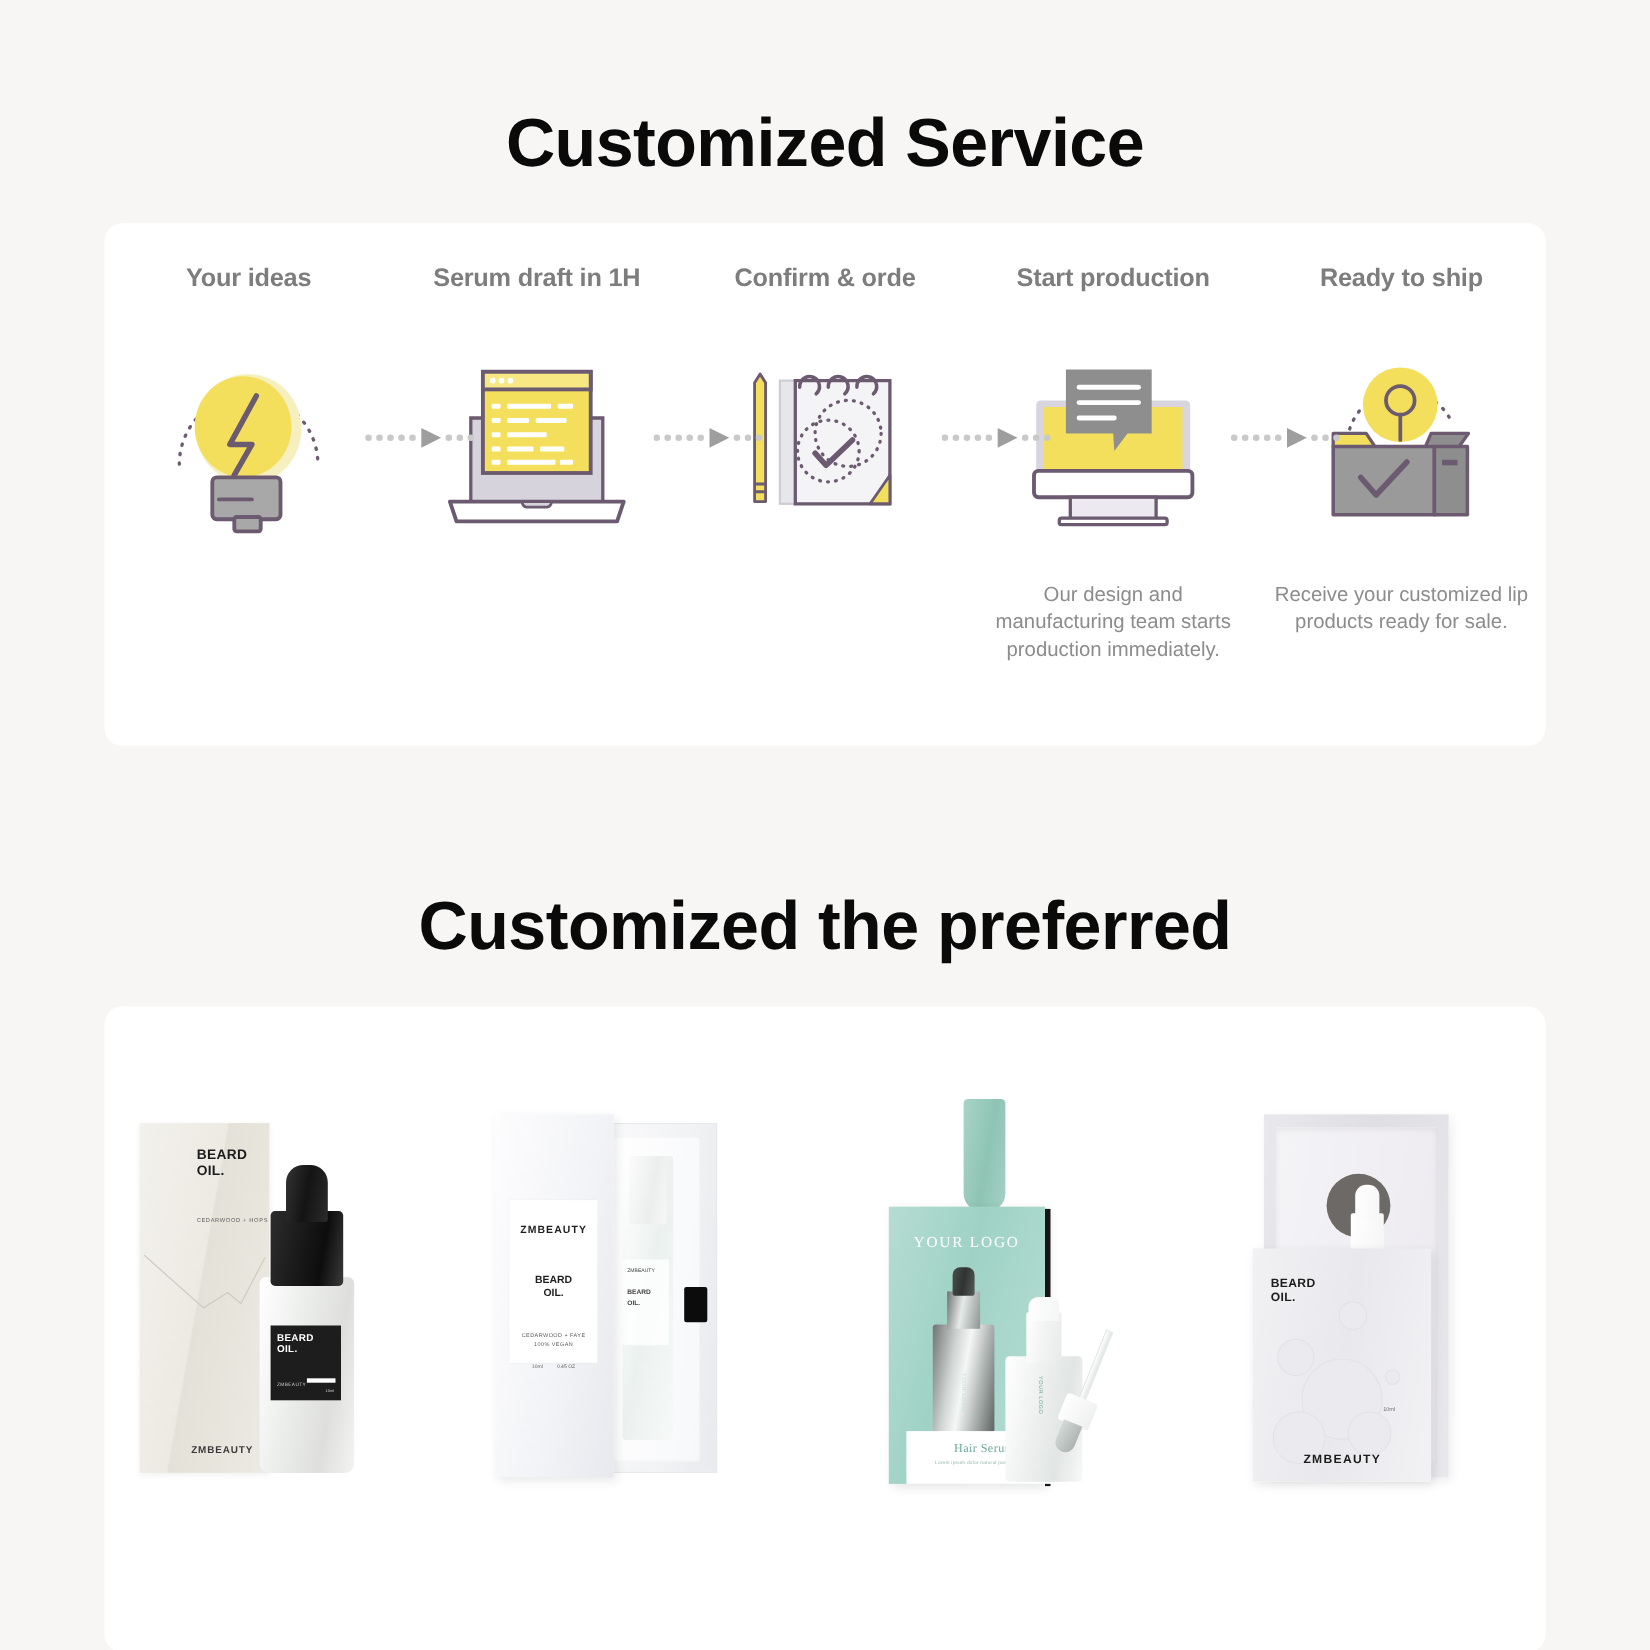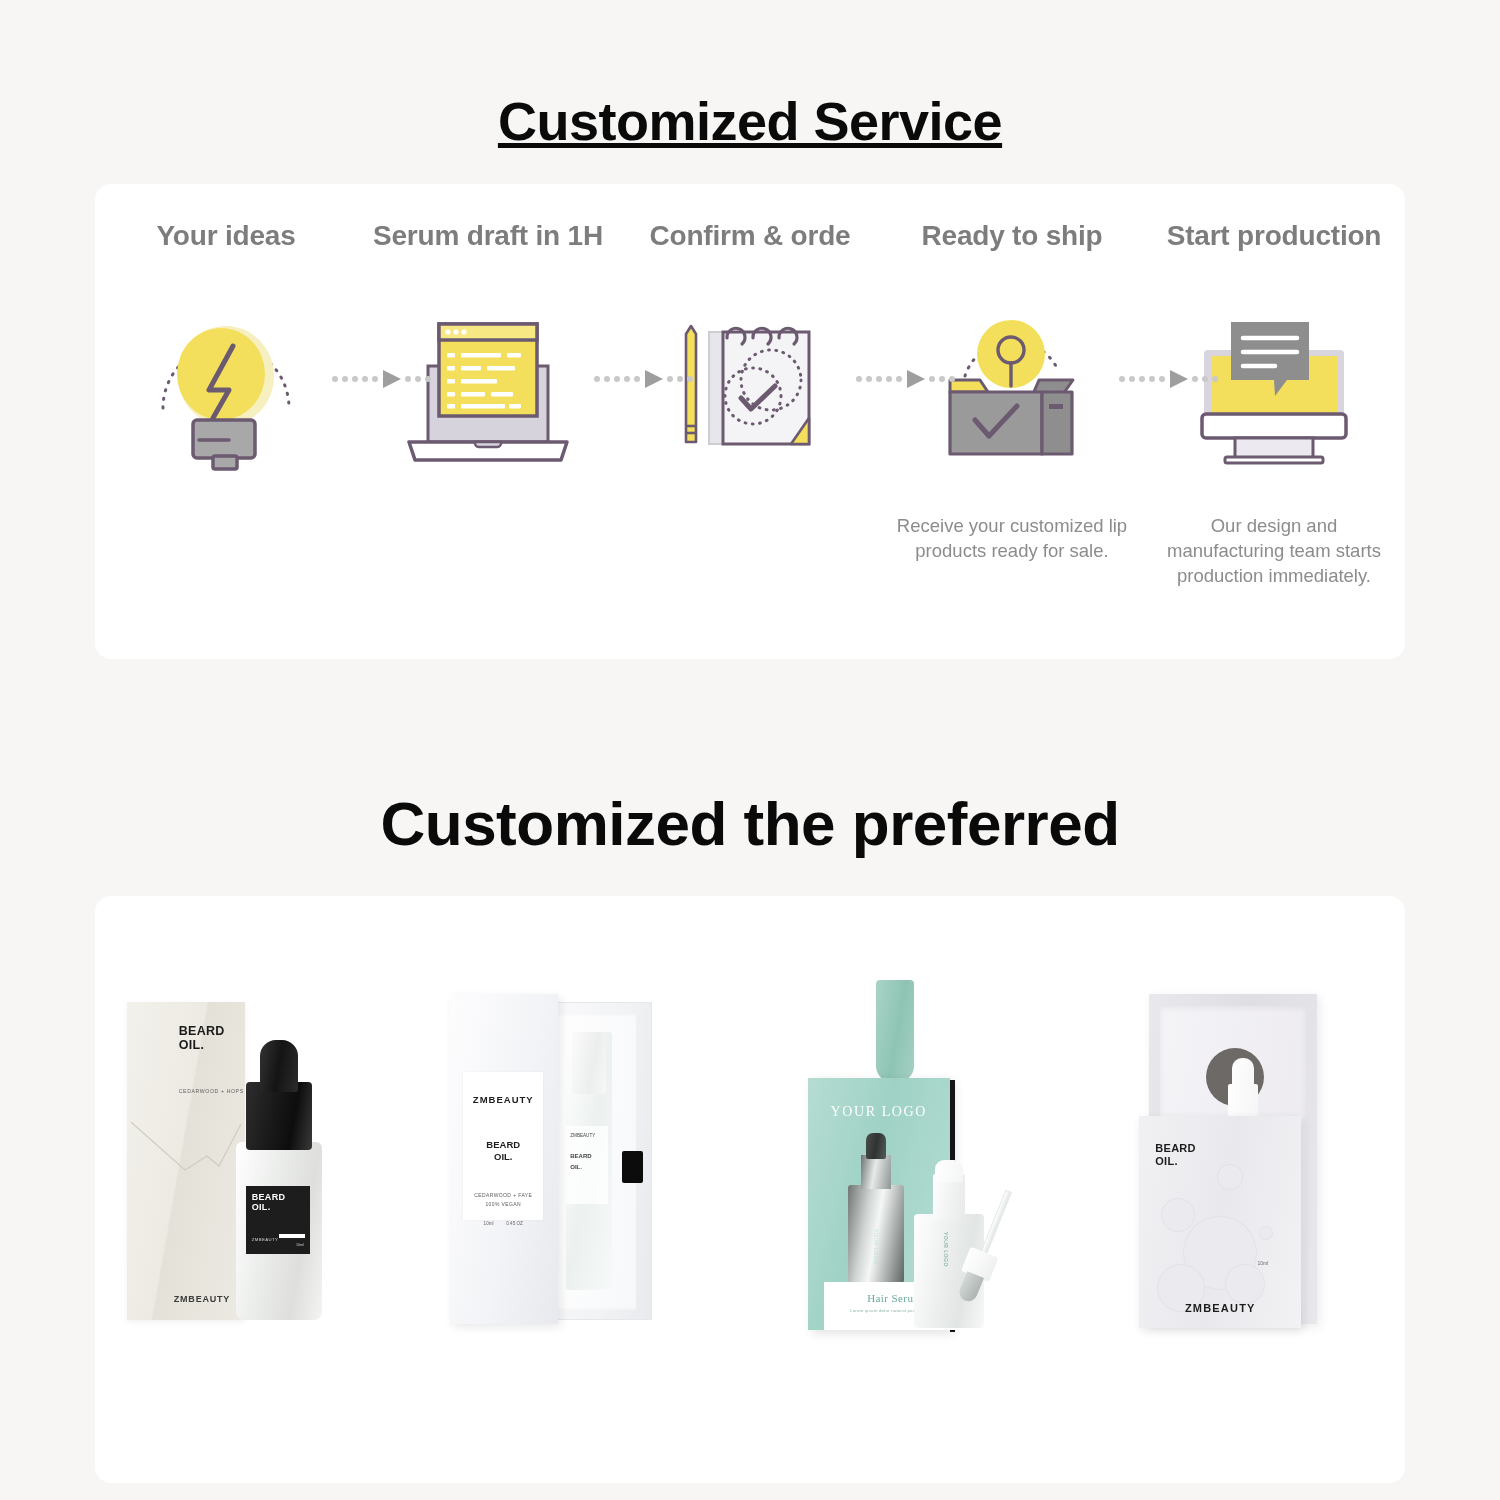--- a/index.html
+++ b/index.html
@@ -16,24 +16,23 @@
   }
 
   
   .page-heading {
     text-align: center;
     font-weight: bold;
     color: #0a0a0a;
     letter-spacing: -0.5px;
   }
   #heading-service {
-    font-size: 54px;
+    font-size: 62px;
     line-height: 1;
     padding-top: 58px;
-    text-decoration: underline;
   }
   #heading-packaging {
     font-size: 62px;
     line-height: 1;
     padding-top: 0;
   }
 
   
   .white-card {
     background: #ffffff;
@@ -63,21 +62,21 @@
   }
   .step {
     flex: 1 1 0;
     display: flex;
     flex-direction: column;
     align-items: center;
     position: relative;
     padding-top: 36px;
   }
   .step-title {
-    font-size: 28px;
+    font-size: 23px;
     font-weight: bold;
     color: #7d7d7d;
     text-align: center;
     letter-spacing: -0.2px;
     white-space: nowrap;
   }
   .step-icon {
     width: 170px;
     height: 165px;
     margin-top: 56px;
@@ -623,61 +622,61 @@
           <g fill="none" stroke="#6b5a70" stroke-width="3" stroke-linecap="round" stroke-dasharray="0.8 6.5">
             <circle cx="106" cy="72" r="30"></circle>
             <circle cx="88" cy="88" r="28"></circle>
           </g>
           <path d="M76 90 l10 11 l24 -23" fill="none" stroke="#6b5a70" stroke-width="5" stroke-linecap="round" stroke-linejoin="round"></path>
         </svg>
       </div>
     </div>
 
     <div class="step">
+      <div class="step-title">Start production</div>
+      <div class="step-icon">
+        <svg viewBox="0 0 170 165" width="170" height="165">
+          <rect x="15" y="42" width="140" height="72" rx="4" fill="#d8d5de"></rect>
+          <rect x="22" y="48" width="126" height="60" fill="#f3df5c"></rect>
+          <rect x="13" y="106" width="144" height="24" rx="4" fill="#ffffff" stroke="#6b5a70" stroke-width="3.5"></rect>
+          <rect x="46" y="130" width="78" height="22" fill="#eceaf0" stroke="#6b5a70" stroke-width="3"></rect>
+          <rect x="36" y="149" width="98" height="6" rx="2" fill="#ffffff" stroke="#6b5a70" stroke-width="3"></rect>
+
+          <path d="M42 14 h78 v58 h-22 l-12 16 l-1 -16 h-43 z" fill="#8e8e8e"></path>
+          <g stroke="#ffffff" stroke-width="4.5" stroke-linecap="round">
+            <line x1="54" y1="30" x2="108" y2="30"></line>
+            <line x1="54" y1="44" x2="108" y2="44"></line>
+            <line x1="54" y1="58" x2="86" y2="58"></line>
+          </g>
+        </svg>
+      </div>
+      <div class="step-desc">Our design and manufacturing team starts production immediately.</div>
+    </div>
+
+    <div class="step">
       <div class="step-title">Ready to ship</div>
       <div class="step-icon">
         <svg viewBox="0 0 170 165" width="170" height="165">
           <g fill="none" stroke="#6b5a70" stroke-width="3" stroke-linecap="round" stroke-dasharray="1.2 7.5">
             <path d="M38 68 A50 50 0 0 1 130 60"></path>
           </g>
           <circle cx="84" cy="46" r="34" fill="#f3df5c"></circle>
           <circle cx="84" cy="42" r="13" fill="none" stroke="#6b5a70" stroke-width="3.4"></circle>
           <line x1="84" y1="55" x2="84" y2="78" stroke="#6b5a70" stroke-width="3.4" stroke-linecap="round"></line>
 
           <path d="M23 72 h30 l8 12 h-38 z" fill="#f3df5c" stroke="#6b5a70" stroke-width="3" stroke-linejoin="round"></path>
           <path d="M112 72 h34 l-10 14 h-30 z" fill="#8e8e8e" stroke="#6b5a70" stroke-width="3" stroke-linejoin="round"></path>
 
           <path d="M23 84 h92 v62 h-92 z" fill="#9a9a9a" stroke="#6b5a70" stroke-width="3.2" stroke-linejoin="round"></path>
           <path d="M115 84 h30 v62 h-30 z" fill="#8e8e8e" stroke="#6b5a70" stroke-width="3.2" stroke-linejoin="round"></path>
           <rect x="122" y="96" width="14" height="5" fill="#6b5a70"></rect>
           <path d="M48 112 l14 16 l28 -30" fill="none" stroke="#6b5a70" stroke-width="5" stroke-linecap="round" stroke-linejoin="round"></path>
         </svg>
       </div>
       <div class="step-desc">Receive your customized lip products ready for sale.</div>
-    </div>
-
-    <div class="step">
-      <div class="step-title">Start production</div>
-      <div class="step-icon">
-        <svg viewBox="0 0 170 165" width="170" height="165">
-          <rect x="15" y="42" width="140" height="72" rx="4" fill="#d8d5de"></rect>
-          <rect x="22" y="48" width="126" height="60" fill="#f3df5c"></rect>
-          <rect x="13" y="106" width="144" height="24" rx="4" fill="#ffffff" stroke="#6b5a70" stroke-width="3.5"></rect>
-          <rect x="46" y="130" width="78" height="22" fill="#eceaf0" stroke="#6b5a70" stroke-width="3"></rect>
-          <rect x="36" y="149" width="98" height="6" rx="2" fill="#ffffff" stroke="#6b5a70" stroke-width="3"></rect>
-
-          <path d="M42 14 h78 v58 h-22 l-12 16 l-1 -16 h-43 z" fill="#8e8e8e"></path>
-          <g stroke="#ffffff" stroke-width="4.5" stroke-linecap="round">
-            <line x1="54" y1="30" x2="108" y2="30"></line>
-            <line x1="54" y1="44" x2="108" y2="44"></line>
-            <line x1="54" y1="58" x2="86" y2="58"></line>
-          </g>
-        </svg>
-      </div>
-      <div class="step-desc">Our design and manufacturing team starts production immediately.</div>
     </div>
   </div>
 
   <div class="arrow arrow-1">
     <svg viewBox="0 0 100 22" width="100" height="22">
       <g fill="#c9c9c9">
           <circle cx="3" cy="11" r="3"></circle>
           <circle cx="13" cy="11" r="3"></circle>
           <circle cx="23" cy="11" r="3"></circle>
           <circle cx="33" cy="11" r="3"></circle>

